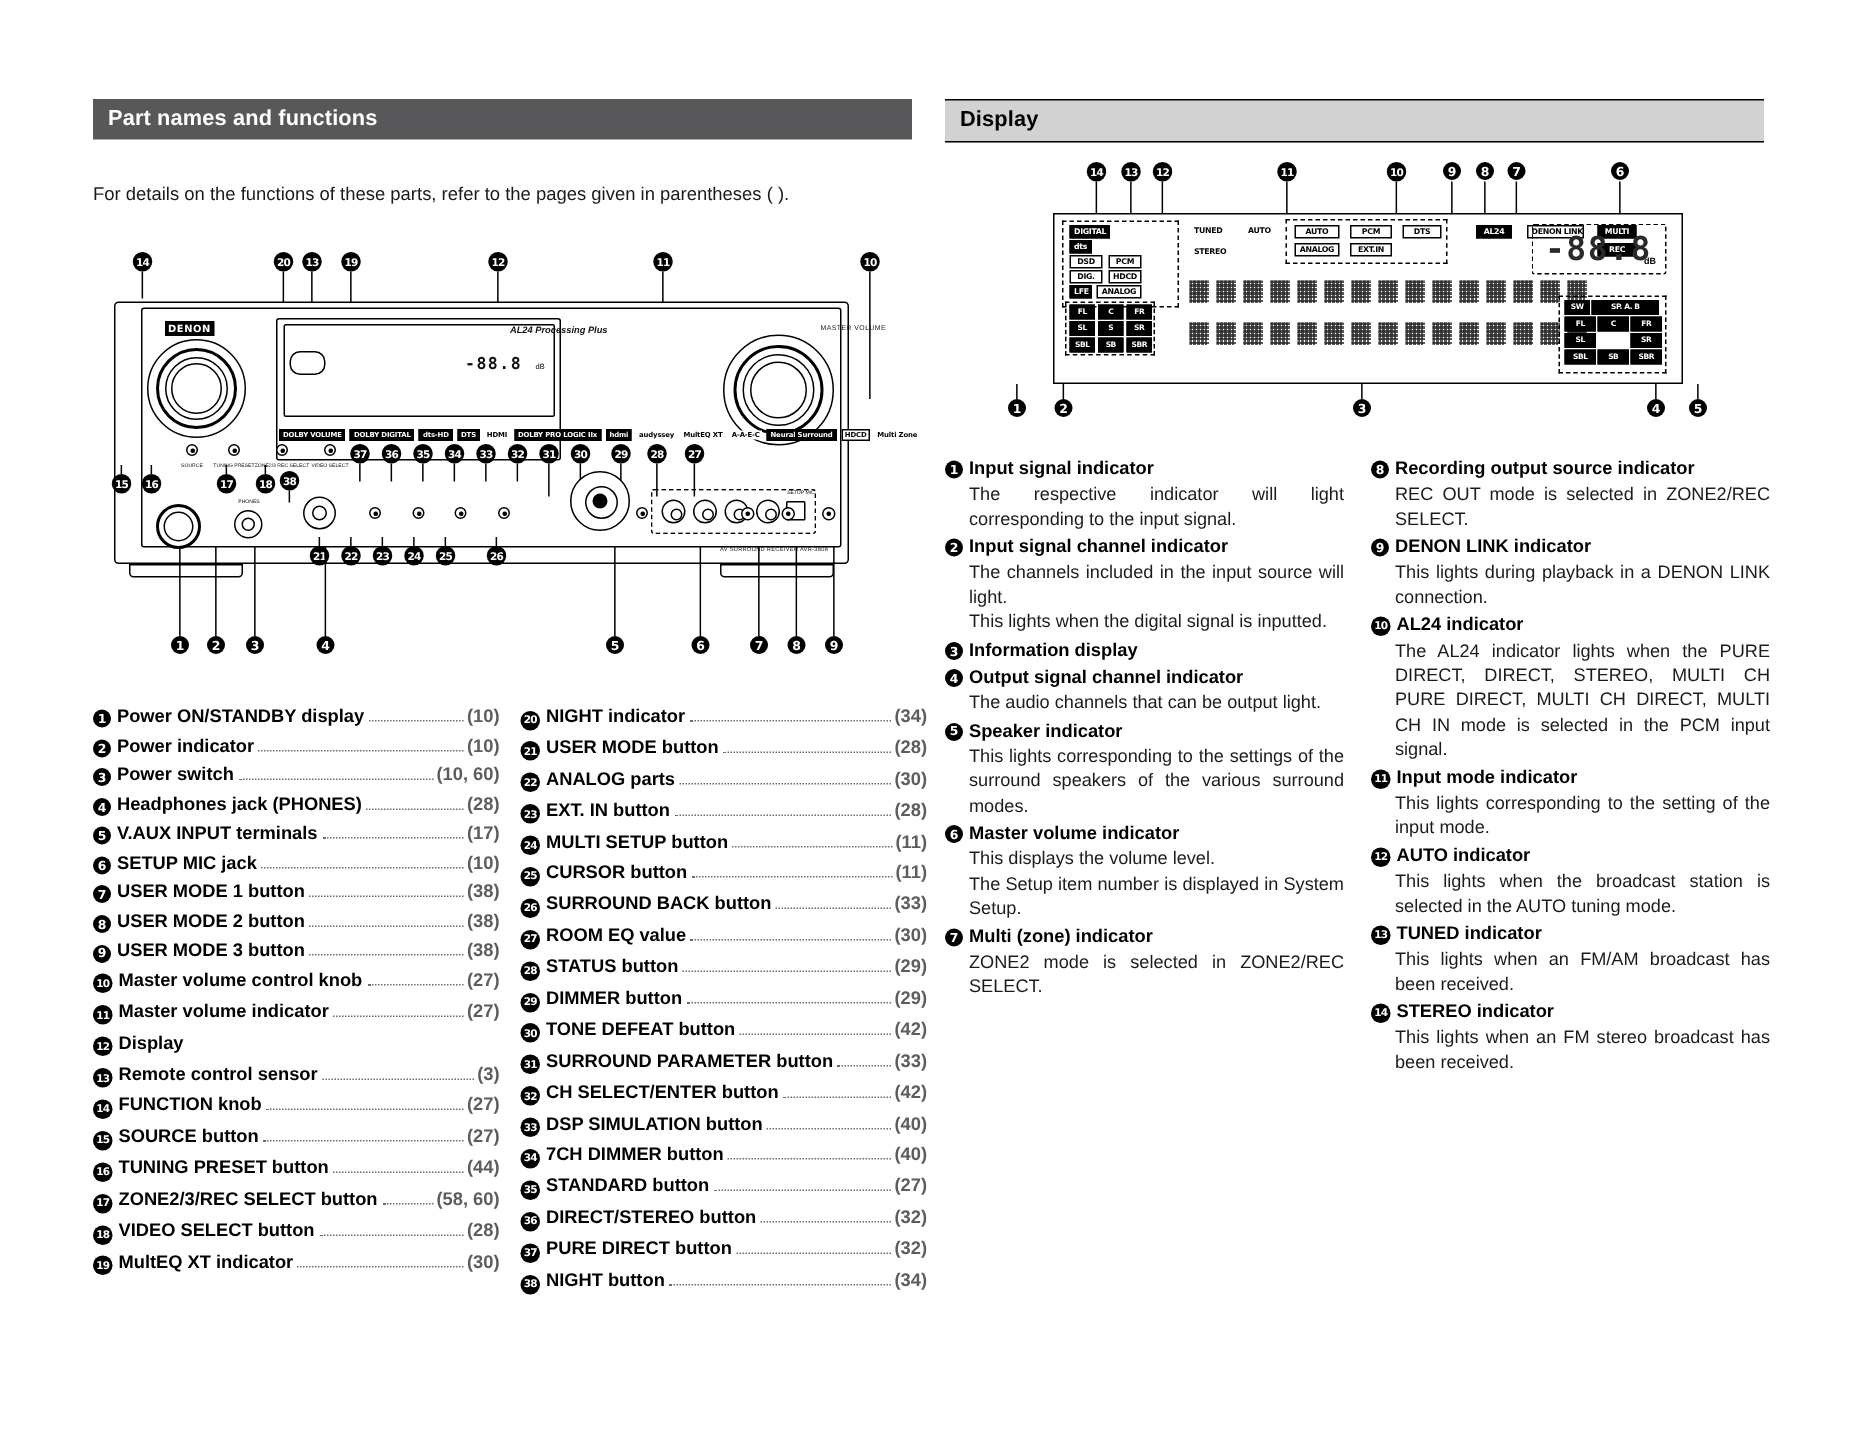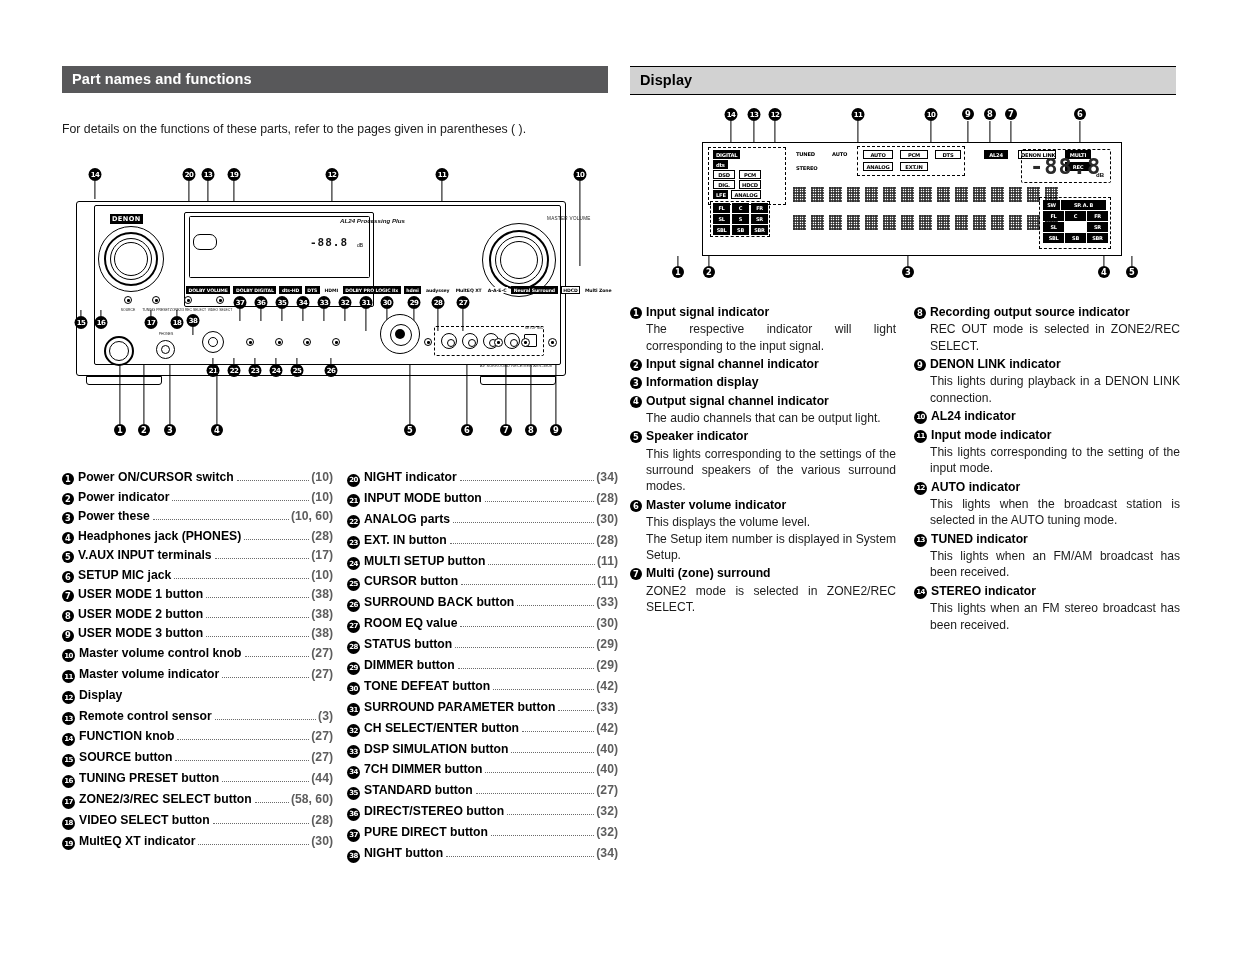--- a/index.html
+++ b/index.html
@@ -499,33 +499,33 @@
     <div class="co" style="left:487px;top:196px;width:14px;height:78px;">
       <span class="stem" style="top:0;height:60px;"></span>
       <span class="num num-sm" style="top:60px;">9</span>
     </div>
   </div>
 
   <div class="parts-cols">
     <div class="parts-col" id="pc1">
         <div class="part-row">
           <span class="num num-sm">1</span>
-          <span class="part-label">Power ON/CURSOR switch</span>
+          <span class="part-label">Power ON/STANDBY display</span>
           <span class="dots"></span>
           <span class="pg">(10)</span>
         </div>
         <div class="part-row">
           <span class="num num-sm">2</span>
           <span class="part-label">Power indicator</span>
           <span class="dots"></span>
           <span class="pg">(10)</span>
         </div>
         <div class="part-row">
           <span class="num num-sm">3</span>
-          <span class="part-label">Power these</span>
+          <span class="part-label">Power switch</span>
           <span class="dots"></span>
           <span class="pg">(10, 60)</span>
         </div>
         <div class="part-row">
           <span class="num num-sm">4</span>
           <span class="part-label">Headphones jack (PHONES)</span>
           <span class="dots"></span>
           <span class="pg">(28)</span>
         </div>
         <div class="part-row">
@@ -619,21 +619,21 @@
       </div>
     <div class="parts-col" id="pc2">
         <div class="part-row">
           <span class="num num-dbl">20</span>
           <span class="part-label">NIGHT indicator</span>
           <span class="dots"></span>
           <span class="pg">(34)</span>
         </div>
         <div class="part-row">
           <span class="num num-dbl">21</span>
-          <span class="part-label">INPUT MODE button</span>
+          <span class="part-label">USER MODE button</span>
           <span class="dots"></span>
           <span class="pg">(28)</span>
         </div>
         <div class="part-row">
           <span class="num num-dbl">22</span>
           <span class="part-label">ANALOG parts</span>
           <span class="dots"></span>
           <span class="pg">(30)</span>
         </div>
         <div class="part-row">
@@ -907,20 +907,21 @@
             <span class="num num-sm">1</span>
             <span>Input signal indicator</span>
           </div>
           <div class="desc-body">The respective indicator will light corresponding to the input signal.</div>
         </div>
         <div class="desc-item">
           <div class="desc-head">
             <span class="num num-sm">2</span>
             <span>Input signal channel indicator</span>
           </div>
+          <div class="desc-body">The channels included in the input source will light.<br>This lights when the digital signal is inputted.</div>
         </div>
         <div class="desc-item">
           <div class="desc-head">
             <span class="num num-sm">3</span>
             <span>Information display</span>
           </div>
         </div>
         <div class="desc-item">
           <div class="desc-head">
             <span class="num num-sm">4</span>
@@ -938,21 +939,21 @@
         <div class="desc-item">
           <div class="desc-head">
             <span class="num num-sm">6</span>
             <span>Master volume indicator</span>
           </div>
           <div class="desc-body">This displays the volume level.<br>The Setup item number is displayed in System Setup.</div>
         </div>
         <div class="desc-item">
           <div class="desc-head">
             <span class="num num-sm">7</span>
-            <span>Multi (zone) surround</span>
+            <span>Multi (zone) indicator</span>
           </div>
           <div class="desc-body">ZONE2 mode is selected in ZONE2/REC SELECT.</div>
         </div>
       </div>
     <div class="desc-col" id="dc2">
         <div class="desc-item">
           <div class="desc-head">
             <span class="num num-sm">8</span>
             <span>Recording output source indicator</span>
           </div>
@@ -963,20 +964,21 @@
             <span class="num num-sm">9</span>
             <span>DENON LINK indicator</span>
           </div>
           <div class="desc-body">This lights during playback in a DENON LINK connection.</div>
         </div>
         <div class="desc-item">
           <div class="desc-head">
             <span class="num num-dbl">10</span>
             <span>AL24 indicator</span>
           </div>
+          <div class="desc-body">The AL24 indicator lights when the PURE DIRECT, DIRECT, STEREO, MULTI CH PURE DIRECT, MULTI CH DIRECT, MULTI CH IN mode is selected in the PCM input signal.</div>
         </div>
         <div class="desc-item">
           <div class="desc-head">
             <span class="num num-dbl">11</span>
             <span>Input mode indicator</span>
           </div>
           <div class="desc-body">This lights corresponding to the setting of the input mode.</div>
         </div>
         <div class="desc-item">
           <div class="desc-head">

